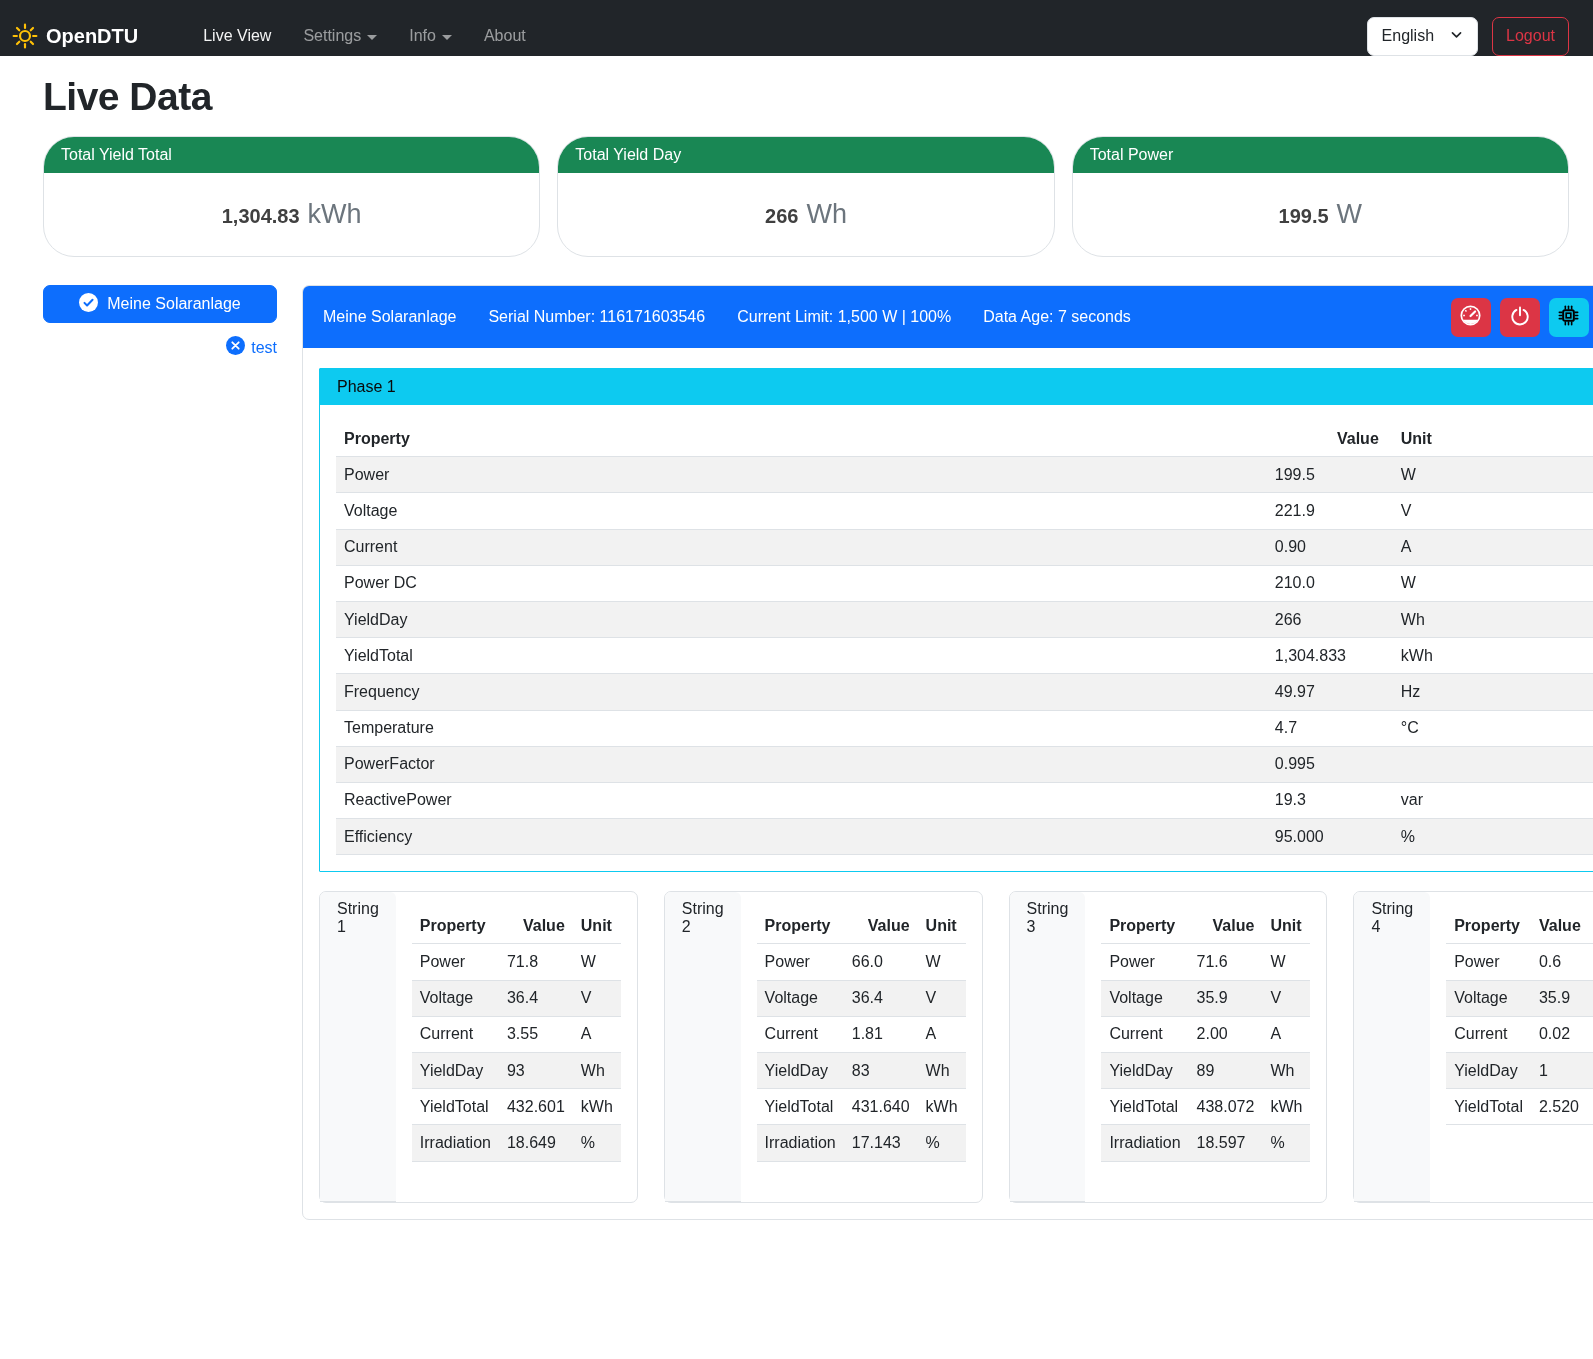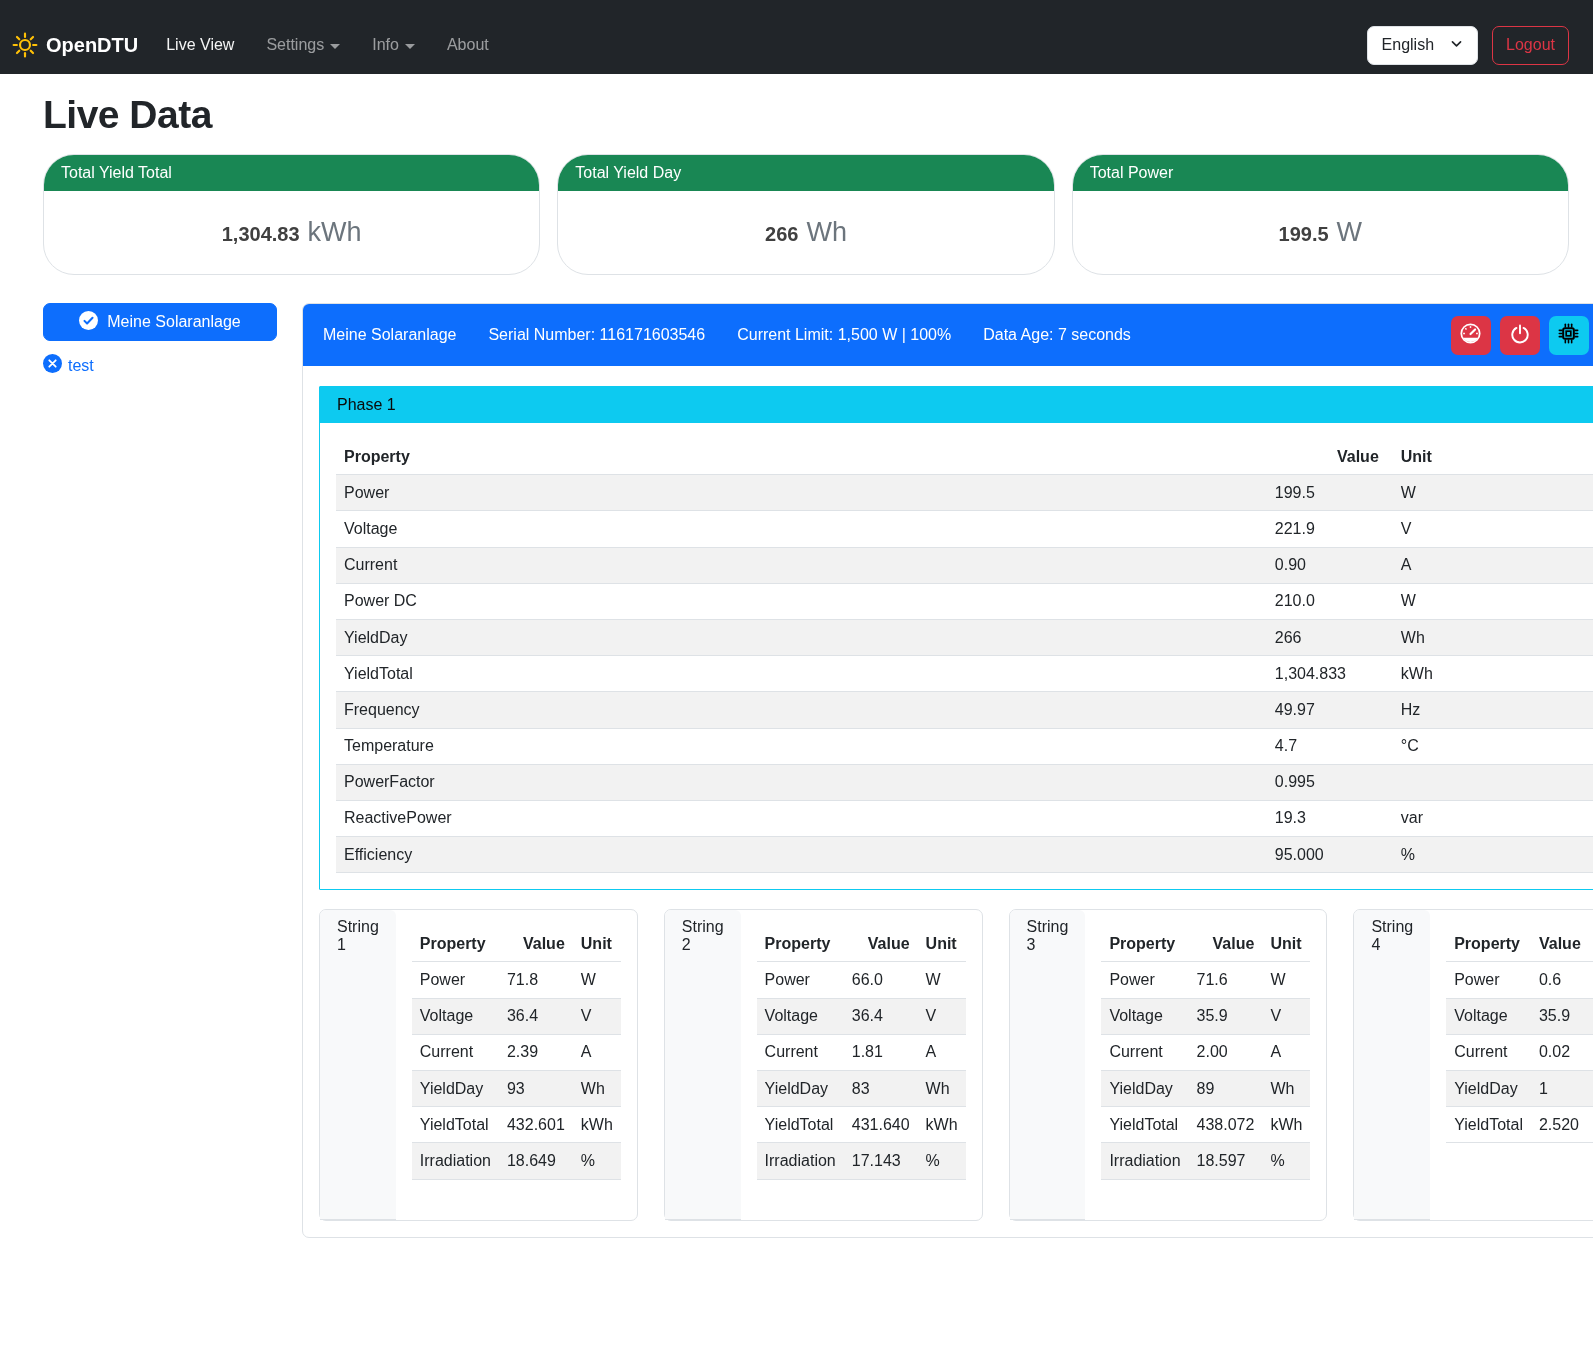--- a/index.html
+++ b/index.html
@@ -1,20 +1,20 @@
 <!DOCTYPE html>
 <html><head>
 <meta charset="utf-8">
 <style>
   * { box-sizing: border-box; margin: 0; padding: 0; }
   html,body { background:#fff; font-family:"Liberation Sans","DejaVu Sans",sans-serif; color:#212529; font-size:16px; }
   body { width:1593px; min-height:1359px; }
 
   
-  .navbar { background:#212529; height:74px; display:flex; align-items:center; padding:16px 24px 0 12px; }
+  .navbar { background:#212529; height:56px; display:flex; align-items:center; padding:16px 24px 0 12px;gap:37px; }
   .brand { display:flex; align-items:center; gap:8px; color:#fff; font-size:20px; font-weight:600; margin-right:28px; cursor:pointer; }
   .brand svg { display:block; }
   .nav-links { display:flex; align-items:center; gap:32px; flex:1; }
   .nav-link { color:rgba(255,255,255,.55); text-decoration:none; font-size:16px; display:flex; align-items:center; gap:6px; cursor:pointer; }
   .nav-link.active { color:rgba(255,255,255,.95); }
   .caret { width:0; height:0; border-left:5px solid transparent; border-right:5px solid transparent; border-top:5px solid rgba(255,255,255,.55); display:inline-block; margin-top:2px; }
   .nav-right { display:flex; align-items:center; gap:14px; }
   .lang-select { background:#fff; color:#212529; border:1px solid #dee2e6; border-radius:7px; height:39px; padding:0 14px; display:flex; align-items:center; gap:16px; font-size:16px; cursor:pointer; }
   .logout-btn { background:transparent; color:#dc3545; border:1px solid #dc3545; border-radius:7px; height:39px; padding:0 13px; font-size:16px; font-family:inherit; cursor:pointer; }
 
@@ -28,21 +28,21 @@
   .summary-card { flex:1;border-radius:31px; }
   .summary-card .card-header { background:#198754; color:#fff; padding:9px 17px; font-size:16px; }
   .summary-card .card-body { padding:26px 16px; text-align:center; }
   .summary-value { font-size:20px; font-weight:700; color:#404040; }
   .summary-unit { font-size:27px; font-weight:400; color:#6c757d; margin-left:8px; }
 
   
   .main-row { display:flex; gap:25px; margin-top:28px; align-items:flex-start; padding-bottom:29px; }
   .sidebar { width:234px; flex:none; display:flex; flex-direction:column; }
   .inv-select-btn { display:flex; align-items:center; justify-content:center; gap:9px; background:#0d6efd; border:1px solid #0d6efd; color:#fff; width:100%; height:38px; border-radius:7px; font-size:16px; font-family:inherit; cursor:pointer; }
-  .inv-plain { margin-top:13px; display:flex; align-items:center; justify-content:flex-start; gap:6px; color:#0d6efd; font-size:16px; cursor:pointer; text-decoration:none; }
+  .inv-plain { margin-top:13px; display:flex; align-items:center; justify-content:flex-end; gap:6px; color:#0d6efd; font-size:16px; cursor:pointer; text-decoration:none; }
 
   .inverter-card { flex:1; border:1px solid #dee2e6; border-radius:7px; }
   .inverter-header { background:#0d6efd; color:#fff; border-radius:6px 6px 0 0; min-height:62px; display:flex; align-items:center; padding:10px 20px; gap:32px; }
   .inv-meta { font-size:16px; white-space:nowrap; }
   .inv-actions { margin-left:auto; display:flex; gap:9px; padding-right:12px; }
   .icon-btn { width:40px; height:39px; border-radius:7px; border:none; display:flex; align-items:center; justify-content:center; cursor:pointer; position:relative; padding:0; }
   .icon-btn.danger { background:#dc3545; }
   .icon-btn.info   { background:#0dcaf0; }
   .icon-btn.secondary { background:#6c757d; }
   .badge-count { position:absolute; top:-9px; right:-9px; background:#dc3545; color:#fff; width:21px; height:21px; border-radius:50%; font-size:12px; font-weight:700; display:flex; align-items:center; justify-content:center; }
@@ -336,21 +336,21 @@
                       <td class="val">71.8</td>
                       <td class="unit">W</td>
                     </tr>
                     <tr>
                       <th>Voltage</th>
                       <td class="val">36.4</td>
                       <td class="unit">V</td>
                     </tr>
                     <tr>
                       <th>Current</th>
-                      <td class="val">2.39</td>
+                      <td class="val">3.55</td>
                       <td class="unit">A</td>
                     </tr>
                     <tr>
                       <th>YieldDay</th>
                       <td class="val">93</td>
                       <td class="unit">Wh</td>
                     </tr>
                     <tr>
                       <th>YieldTotal</th>
                       <td class="val">432.601</td>

